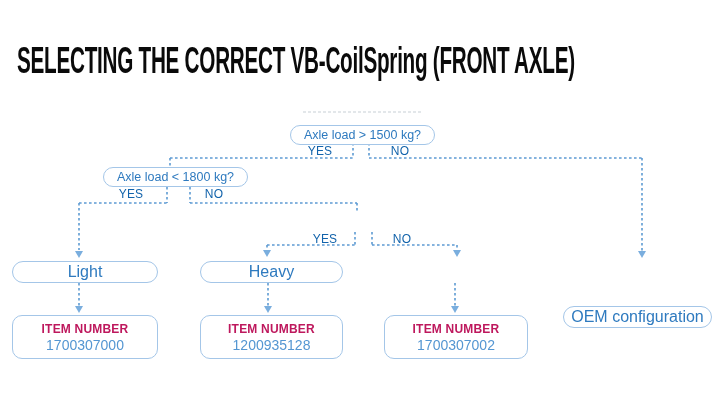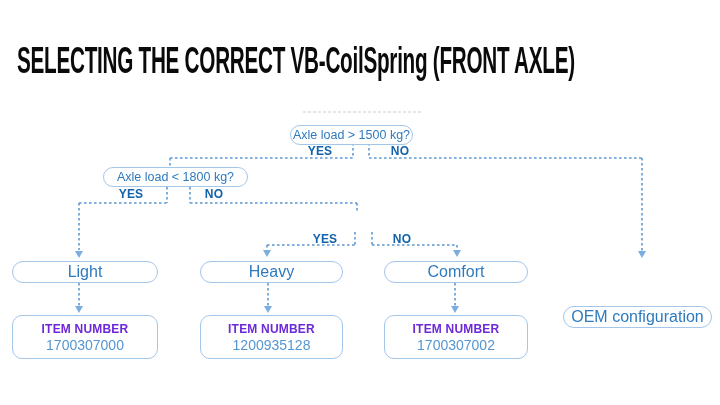--- a/index.html
+++ b/index.html
@@ -13,32 +13,32 @@
     letter-spacing:-0.5px;transform:scaleX(0.56);transform-origin:left top;
   }
   svg.lines{position:absolute;left:0;top:0;}
   .pill{
     position:absolute;box-sizing:border-box;background:#ffffff;
     border:1.5px solid #a4c6e8;display:flex;align-items:center;justify-content:center;
   }
   .q{height:20px;border-radius:10px;font-size:12.5px;color:#2e7abf;}
   .r{height:22px;border-radius:11px;font-size:16px;color:#2e7abf;top:261px;}
   .yn{
-    position:absolute;width:44px;text-align:center;font-size:12px;font-weight:bold;
+    position:absolute;width:44px;text-align:center;font-size:12px;font-weight:normal;
     color:#1263ab;letter-spacing:0.2px;
   }
   .item{
     position:absolute;box-sizing:border-box;top:315px;height:44px;background:#fff;
     border:1.5px solid #a4c6e8;border-radius:10px;
     display:flex;flex-direction:column;align-items:center;justify-content:center;gap:1px;
   }
-  .item .head{font-size:12px;font-weight:bold;color:#6d28d9;letter-spacing:0.2px;}
+  .item .head{font-size:12px;font-weight:bold;color:#be185d;letter-spacing:0.2px;}
   .item .num{font-size:14px;color:#5496d2;}
   
-  .q1{left:290px;top:125px;width:123px;}
+  .q1{left:290px;top:125px;width:145px;}
   .q2{left:103px;top:167px;width:145px;}
   .q3{left:278px;top:212px;width:170px;}
   
   .y1{left:298px;top:144px;} .n1{left:378px;top:144px;}
   .y2{left:109px;top:187px;} .n2{left:192px;top:187px;}
   .y3{left:303px;top:232px;} .n3{left:380px;top:232px;}
   
   .r1{left:12px;width:146px;} .r2{left:200px;width:143px;}
   .r3{left:384px;width:144px;} .r4{left:563px;width:149px;margin-top:45px;}
   
@@ -88,23 +88,20 @@
   <div class="yn n2">NO</div>
   <div class="yn y3">YES</div>
   <div class="yn n3">NO</div>
 
   <div class="pill r r1">
     <span>Light</span>
   </div>
   <div class="pill r r2">
     <span>Heavy</span>
   </div>
-  <div class="pill r r3">
-    <span>Comfort</span>
-  </div>
   <div class="pill r r4">
     <span>OEM configuration</span>
   </div>
 
   <div class="item i1">
     <div class="head">ITEM NUMBER</div>
     <div class="num">1700307000</div>
   </div>
   <div class="item i2">
     <div class="head">ITEM NUMBER</div>

